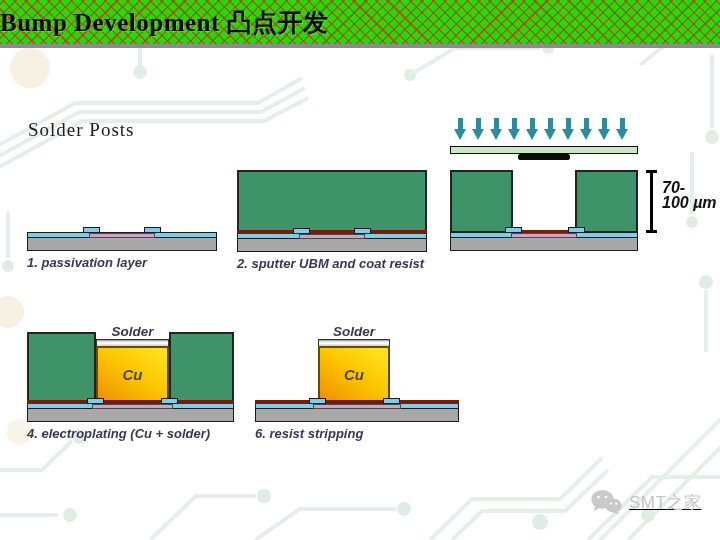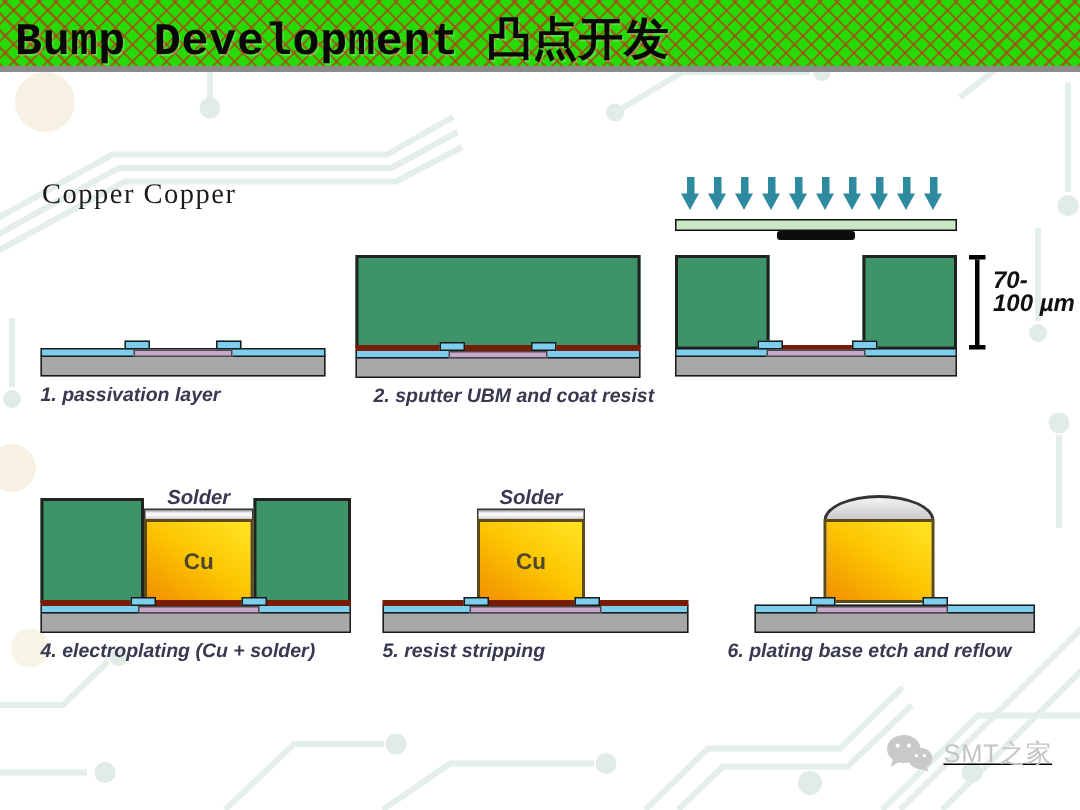--- a/index.html
+++ b/index.html
@@ -6,40 +6,40 @@
   .slide{position:relative;width:720px;height:540px;background:#ffffff;overflow:hidden;
          font-family:"Liberation Sans",sans-serif;}
   .circuit-bg{position:absolute;left:0;top:0;width:720px;height:540px;z-index:0;}
 
   
   .titlebar{position:absolute;left:0;top:0;width:720px;height:44px;z-index:2;
     background-color:#25da06;
     background-image:
       repeating-linear-gradient(45deg, rgba(185,55,25,.65) 0 1.5px, transparent 1.5px 8px),
       repeating-linear-gradient(-45deg, rgba(185,55,25,.65) 0 1.5px, transparent 1.5px 8px);}
-  .titlebar h1{margin:0;padding:6px 0 0 10px;font-family:Liberation Mono, monospace;
-    font-size:30px;font-weight:800;letter-spacing:.5px;color:#070707;
+  .titlebar h1{margin:0;padding:6px 0 0 0;font-family:Liberation Serif, serif;
+    font-size:25px;font-weight:800;letter-spacing:.5px;color:#070707;
     text-shadow:1px 1px 0 rgba(255,255,255,.22);}
   .divider{position:absolute;left:0;top:44px;width:720px;height:4px;background:#8c8c8c;z-index:2;}
 
   .section-title{position:absolute;left:28px;top:119px;z-index:1;
     font-family:"Liberation Serif",serif;font-size:19px;color:#1c1c1c;letter-spacing:1px;}
 
   
   .step{position:absolute;z-index:1;}
   .step *{box-sizing:border-box;}
   .substrate{position:absolute;background:#a8a8a8;border:1px solid #1a1a1a;z-index:1;}
   .passiv{position:absolute;background:#7dcdec;border:1px solid #1a1a1a;z-index:2;}
   .pad{position:absolute;background:#c9a7ca;border:1px solid #4a4a4a;z-index:3;}
   .bump{position:absolute;background:#7dcdec;border:1px solid #1a1a1a;z-index:5;}
   .ubm{position:absolute;background:#791c05;z-index:4;}
   .resist{position:absolute;background:#3e9468;border:2px solid #20241f;z-index:2;}
   .cu{position:absolute;background:linear-gradient(215deg,#ffe01e 8%,#fcc400 50%,#f08f00 100%);
       border:2px solid #5d4b17;z-index:3;display:flex;align-items:center;justify-content:center;
-      font-weight:700;font-size:15px;color:#4d4630;}
+      font-style:italic;font-weight:700;font-size:15px;color:#4d4630;}
   .solderbar{position:absolute;z-index:3;border:1px solid #333;
       background:linear-gradient(180deg,#8f8f8f 0%,#ededed 30%,#ffffff 55%,#c9c9c9 100%);}
   .dome{position:absolute;z-index:3;border:2px solid #333;border-bottom:none;
       border-radius:50% 50% 0 0 / 100% 100% 0 0;
       background:linear-gradient(180deg,#f3f3f3,#c7c7c7);}
   .caption{position:absolute;font-style:italic;font-weight:600;font-size:13px;color:#383850;
       text-align:left;white-space:nowrap;z-index:6;}
   .solder-label{position:absolute;font-style:italic;font-weight:600;font-size:13.5px;
       color:#383850;text-align:center;z-index:6;}
   .mask-bar{position:absolute;background:#c9e7c5;border:1px solid #111;z-index:2;}
@@ -104,40 +104,40 @@
       <circle cx="79" cy="438" r="6" fill="#e0ece5" stroke="none"></circle>
     <path d="M 0,515 L 58,515"></path>
       <circle cx="70" cy="515" r="7" fill="#e0ece5" stroke="none"></circle>
   </svg>
 
   <header class="titlebar">
     <h1>Bump Development 凸点开发</h1>
   </header>
   <div class="divider"></div>
 
-  <div class="section-title">Copper Copper</div>
+  <div class="section-title">Solder Posts</div>
 
   <div class="step" style="left:27px;top:225px;width:190px;height:48px;">
     <div class="passiv" style="left:0;top:7px;width:190px;height:6px;"></div>
     <div class="pad" style="left:62px;top:8px;width:66px;height:5px;"></div>
     <div class="bump" style="left:56px;top:2px;width:17px;height:6px;"></div>
     <div class="bump" style="left:117px;top:2px;width:17px;height:6px;"></div>
     <div class="substrate" style="left:0;top:12px;width:190px;height:14px;"></div>
     <div class="caption" style="left:0;top:30px;width:190px;">1. passivation layer</div>
   </div>
 
   <div class="step" style="left:237px;top:170px;width:190px;height:104px;">
     <div class="resist" style="left:0;top:0;width:190px;height:62px;"></div>
     <div class="ubm" style="left:0;top:60px;width:190px;height:4px;"></div>
     <div class="passiv" style="left:0;top:63px;width:190px;height:6px;"></div>
     <div class="pad" style="left:62px;top:64px;width:66px;height:5px;"></div>
     <div class="bump" style="left:56px;top:58px;width:17px;height:6px;"></div>
     <div class="bump" style="left:117px;top:58px;width:17px;height:6px;"></div>
     <div class="substrate" style="left:0;top:68px;width:190px;height:14px;"></div>
-    <div class="caption" style="left:12px;top:86px;width:190px;">2. sputter UBM and coat resist</div>
+    <div class="caption" style="left:0;top:86px;width:190px;">2. sputter UBM and coat resist</div>
   </div>
 
   <div class="step" style="left:450px;top:118px;width:262px;height:154px;">
     <div class="uv-arrows" style="left:4px;top:0;">
         <div class="uv-arrow"></div>
         <div class="uv-arrow"></div>
         <div class="uv-arrow"></div>
         <div class="uv-arrow"></div>
         <div class="uv-arrow"></div>
         <div class="uv-arrow"></div>
@@ -181,33 +181,23 @@
   <div class="step" style="left:255px;top:324px;width:204px;height:120px;">
     <div class="solder-label" style="left:63px;top:0;width:72px;">Solder</div>
     <div class="solderbar" style="left:63px;top:15px;width:72px;height:8px;"></div>
     <div class="cu" style="left:63px;top:22px;width:72px;height:56px;">Cu</div>
     <div class="ubm" style="left:0;top:76px;width:204px;height:4px;"></div>
     <div class="passiv" style="left:0;top:79px;width:204px;height:6px;"></div>
     <div class="pad" style="left:58px;top:80px;width:88px;height:5px;"></div>
     <div class="bump" style="left:54px;top:74px;width:17px;height:6px;"></div>
     <div class="bump" style="left:128px;top:74px;width:17px;height:6px;"></div>
     <div class="substrate" style="left:0;top:84px;width:204px;height:14px;"></div>
-    <div class="caption" style="left:0;top:102px;width:204px;">5. resist stripping</div>
-  </div>
-
-  <div class="step" style="left:485px;top:324px;width:210px;height:120px;">
-    <div class="dome" style="left:64px;top:6px;width:74px;height:17px;"></div>
-    <div class="cu" style="left:64px;top:22px;width:74px;height:56px;"></div>
-    <div class="passiv" style="left:18px;top:79px;width:187px;height:6px;"></div>
-    <div class="pad" style="left:59px;top:80px;width:88px;height:5px;"></div>
-    <div class="bump" style="left:55px;top:74px;width:17px;height:6px;"></div>
-    <div class="bump" style="left:130px;top:74px;width:17px;height:6px;"></div>
-    <div class="substrate" style="left:18px;top:84px;width:187px;height:14px;"></div>
-    <div class="caption" style="left:0;top:102px;width:210px;">6. plating base etch and reflow</div>
-  </div>
+    <div class="caption" style="left:0;top:102px;width:204px;">6. resist stripping</div>
+  </div>
+
 
   <div class="watermark">
     <svg width="32" height="26" viewBox="0 0 36 29">
       <ellipse cx="14" cy="11.5" rx="12.5" ry="10.5" fill="#c9c9c9"></ellipse>
       <path d="M 6,19 L 4,25 L 11,21 Z" fill="#c9c9c9"></path>
       <circle cx="9.5" cy="9" r="1.6" fill="#ffffff"></circle>
       <circle cx="18" cy="9" r="1.6" fill="#ffffff"></circle>
       <ellipse cx="26.5" cy="18.5" rx="9" ry="8" fill="#c9c9c9"></ellipse>
       <path d="M 31,25 L 33,28.5 L 26.5,26.5 Z" fill="#c9c9c9"></path>
       <circle cx="23.5" cy="16.5" r="1.3" fill="#ffffff"></circle>

